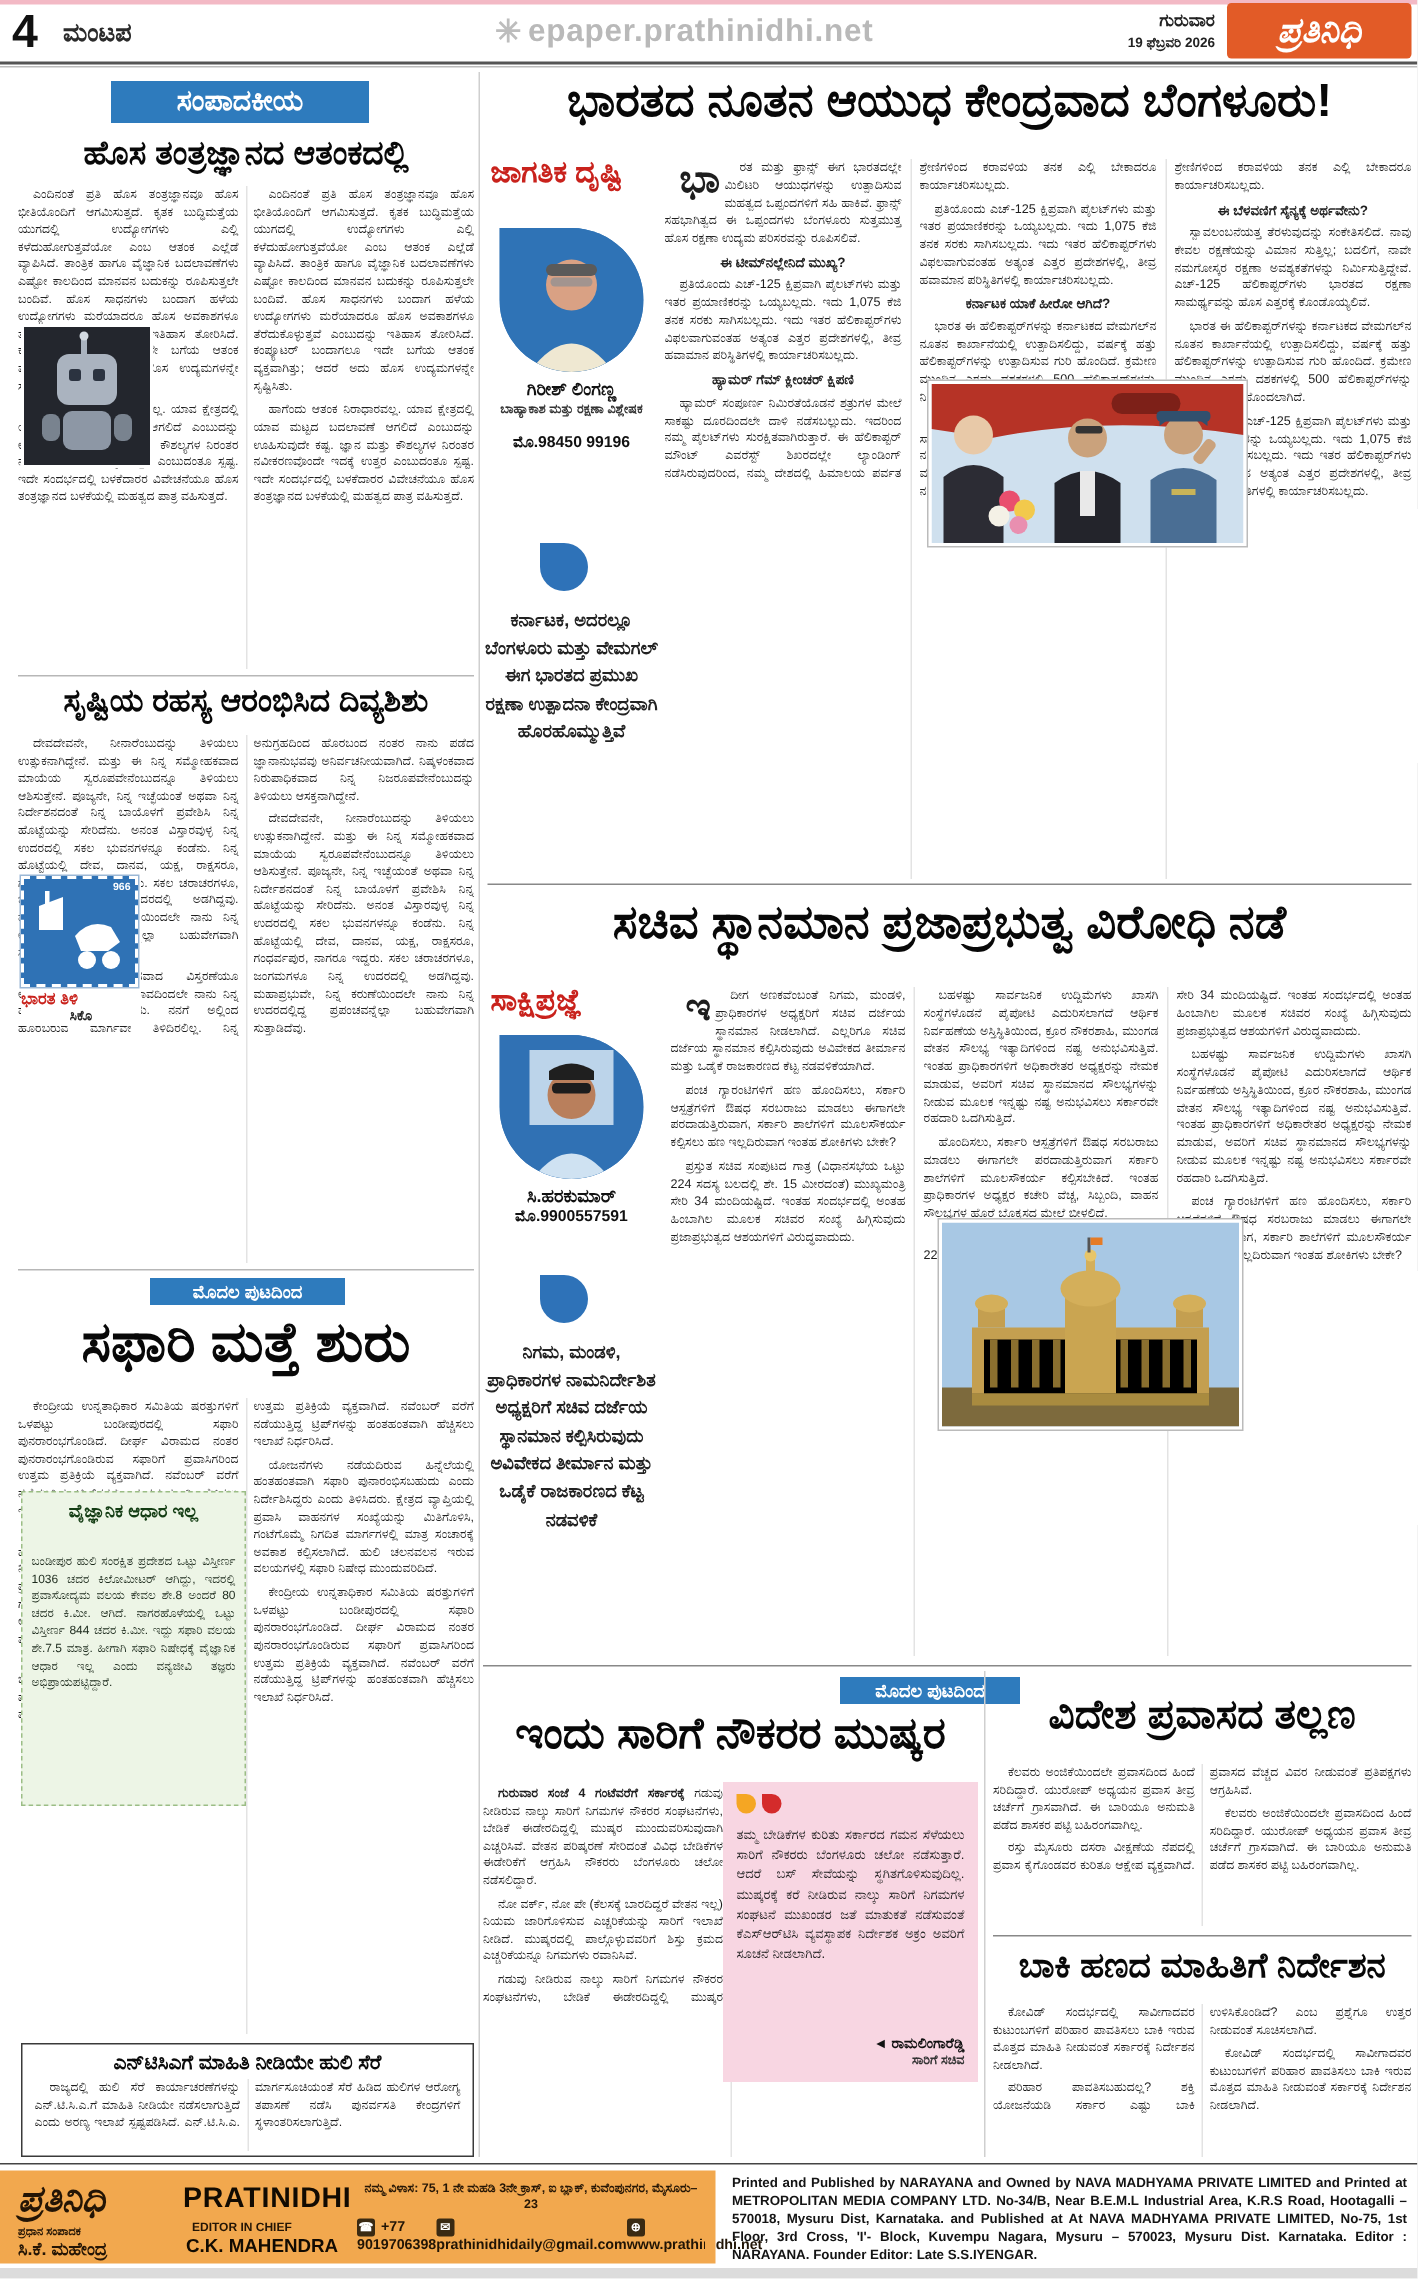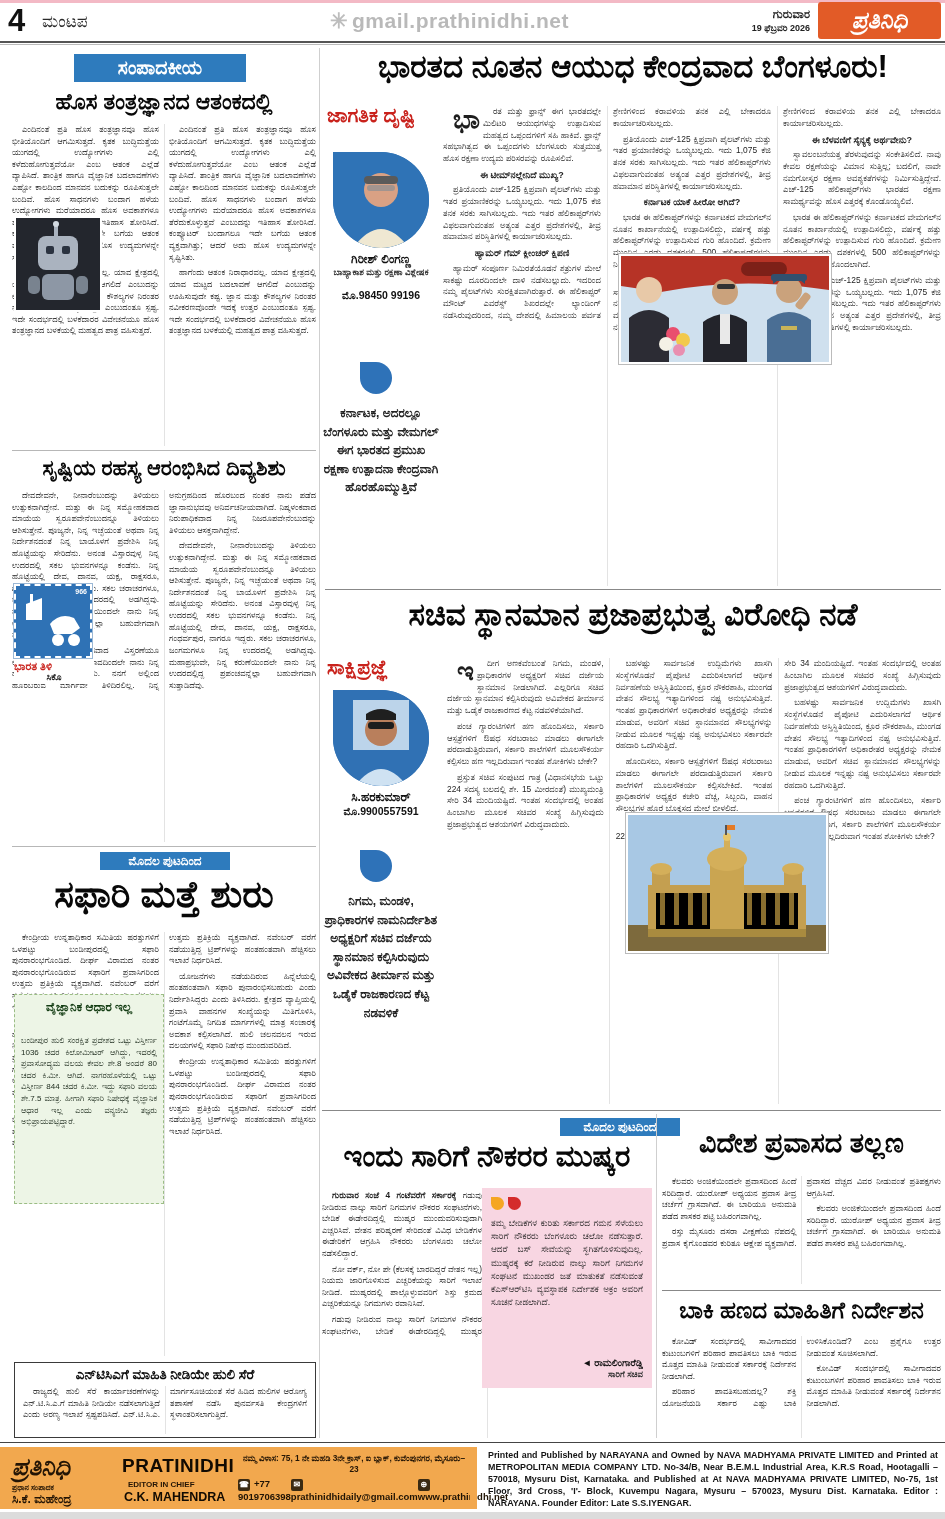--- a/index.html
+++ b/index.html
@@ -36,23 +36,23 @@
 </style>
 </head>
 <body>
 
 <div id="page">
 
   <div class="abs" style="left:0;top:0;width:945px;height:3px;background:#f3b9c5;"></div>
 
   <div class="abs" style="left:0;top:3px;width:945px;height:38px;">
     <span class="abs" style="left:8px;top:0px;font-size:31px;font-weight:bold;color:#111;">4</span>
-    <span class="abs" style="left:42px;top:9px;font-size:17px;font-weight:normal;color:#2b2b2b;">ಮಂಟಪ</span>
+    <span class="abs" style="left:42px;top:9px;font-size:17px;font-weight:bold;color:#2b2b2b;">ಮಂಟಪ</span>
     <span class="abs" style="left:330px;top:6px;font-size:21px;font-weight:bold;color:#bdbdbd;">✳</span>
-    <span class="abs" style="left:352px;top:6px;font-size:21px;font-weight:bold;color:#b9b9b9;letter-spacing:.5px;">gmail.prathinidhi.net</span>
+    <span class="abs" style="left:352px;top:6px;font-size:21px;font-weight:bold;color:#b9b9b9;letter-spacing:.5px;">epaper.prathinidhi.net</span>
     <span class="abs" style="left:700px;top:5px;width:110px;text-align:right;font-size:11.5px;font-weight:bold;color:#222;">ಗುರುವಾರ</span>
     <span class="abs" style="left:700px;top:20px;width:110px;text-align:right;font-size:9px;font-weight:bold;color:#222;">19 ಫೆಬ್ರವರಿ 2026</span>
     <div class="abs" style="left:818px;top:-1px;width:123px;height:37px;background:#e25b27;border-radius:3px;color:#fff;
                 font-size:23px;font-weight:bold;text-align:center;line-height:37px;font-style:italic;">ಪ್ರತಿನಿಧಿ</div>
   </div>
   <div class="abs rule" style="left:0;top:41px;width:945px;height:2px;background:#555;"></div>
   <div class="abs rule" style="left:0;top:44px;width:945px;height:1px;background:#bbb;"></div>
 
   <div class="abs vrule" style="left:319px;top:48px;width:1px;height:1390px;"></div>
 

